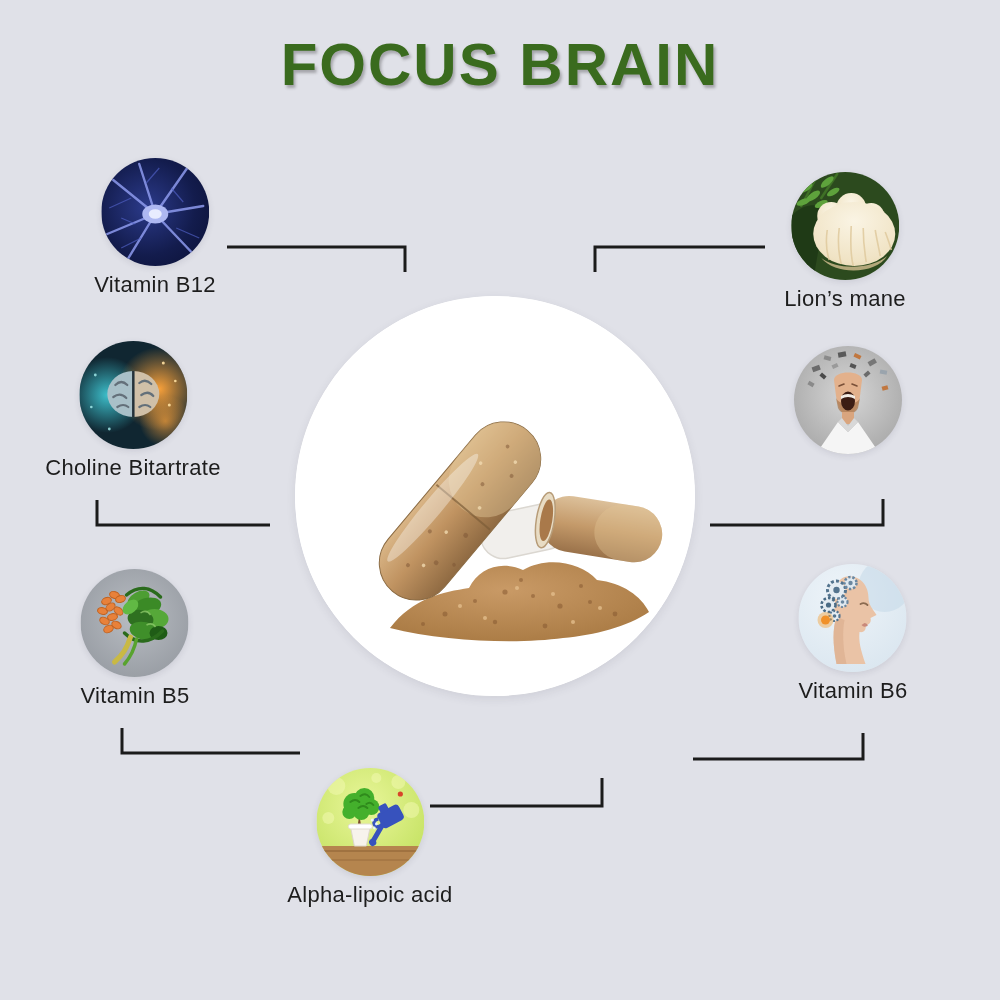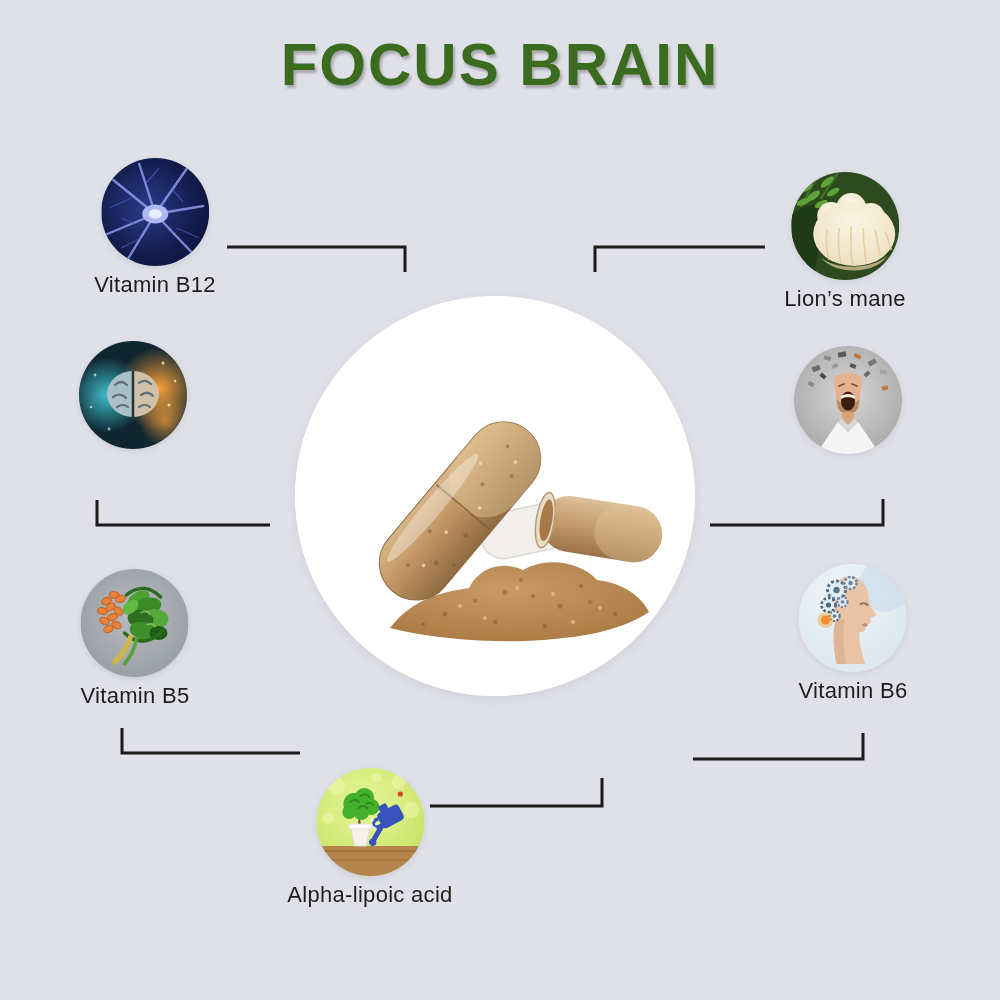--- a/index.html
+++ b/index.html
@@ -252,20 +252,21 @@
           <path d="M36 44 q6 -6 12 0"></path>
             <path d="M34 56 q7 -5 13 1"></path>
             <path d="M38 66 q6 -4 11 0"></path>
           <path d="M60 42 q6 -5 12 1"></path>
             <path d="M62 54 q7 -5 12 1"></path>
             <path d="M60 66 q6 -4 11 0"></path>
         </g>
         <line x1="54" y1="30" x2="54" y2="76" stroke="#24323a" stroke-width="2.5"></line>
       </svg>
     </div>
+    <figcaption>Choline Bitartrate</figcaption>
   </figure>
 
   <figure class="ingredient ing-tyrosine">
     <div class="photo">
       <svg viewBox="0 0 108 108">
         <defs>
             <radialGradient id="tyBg" cx=".5" cy=".45" r=".75">
           <stop offset="0" stop-color="#d6d6d6"></stop>
               <stop offset="1" stop-color="#9e9e9e"></stop>
         </radialGradient>

